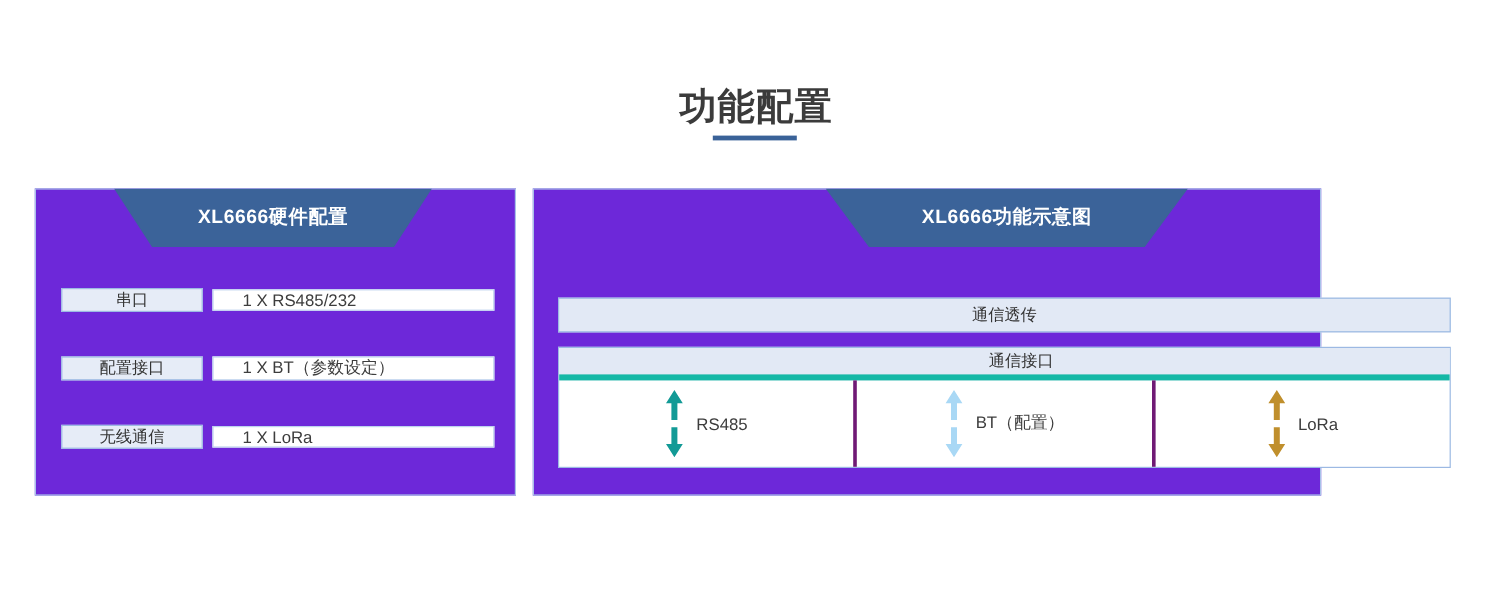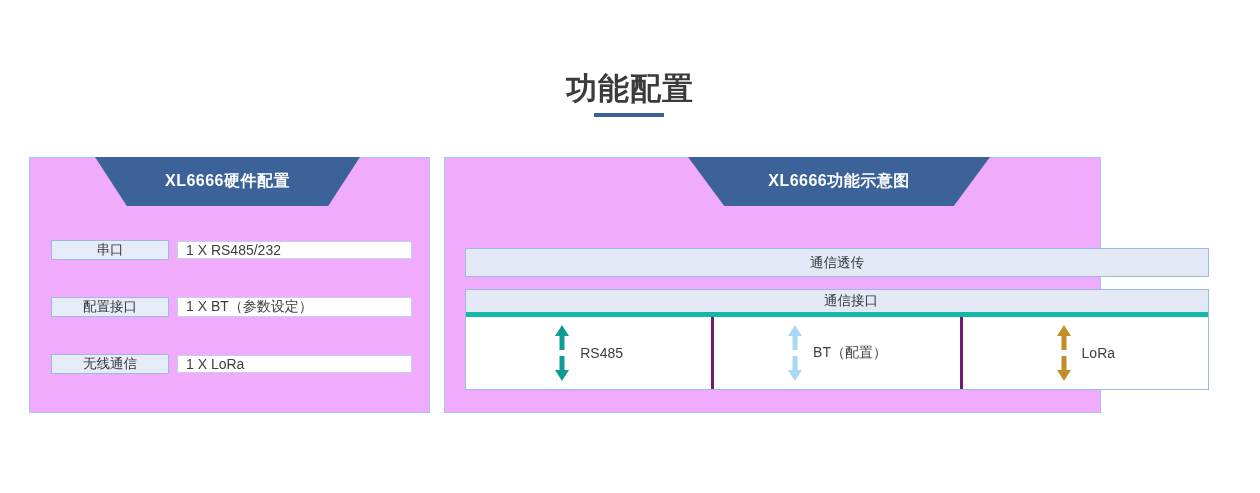--- a/index.html
+++ b/index.html
@@ -36,21 +36,21 @@
     background: #3a6298;
   }
 
   
   .panel {
     position: absolute;
     top: 157px;
     height: 256px;
     box-sizing: border-box;
     border: 1px solid #a8c2e8;
-    background: #f0abfc;
+    background: #6d28d9;
   }
   .panel-left  { left: 29px;  width: 401px; }
   .panel-right { left: 444px; width: 657px; }
 
   
   .banner {
     position: absolute;
     top: -1px;
     height: 49px;
     background: #3b6399;
@@ -95,21 +95,21 @@
   .row-value {
     box-sizing: border-box;
     flex: 1;
     margin-left: 8px;
     border: 1px solid #bed2ee;
     background: #ffffff;
     color: #3d3d3d;
     font-size: 14px;
     display: flex;
     align-items: center;
-    padding-left: 8px;
+    padding-left: 24px;
   }
 
   
   .diagram {
     position: absolute;
     left: 20px;
     top: 90px;
     width: 744px;
   }
   .bar {

